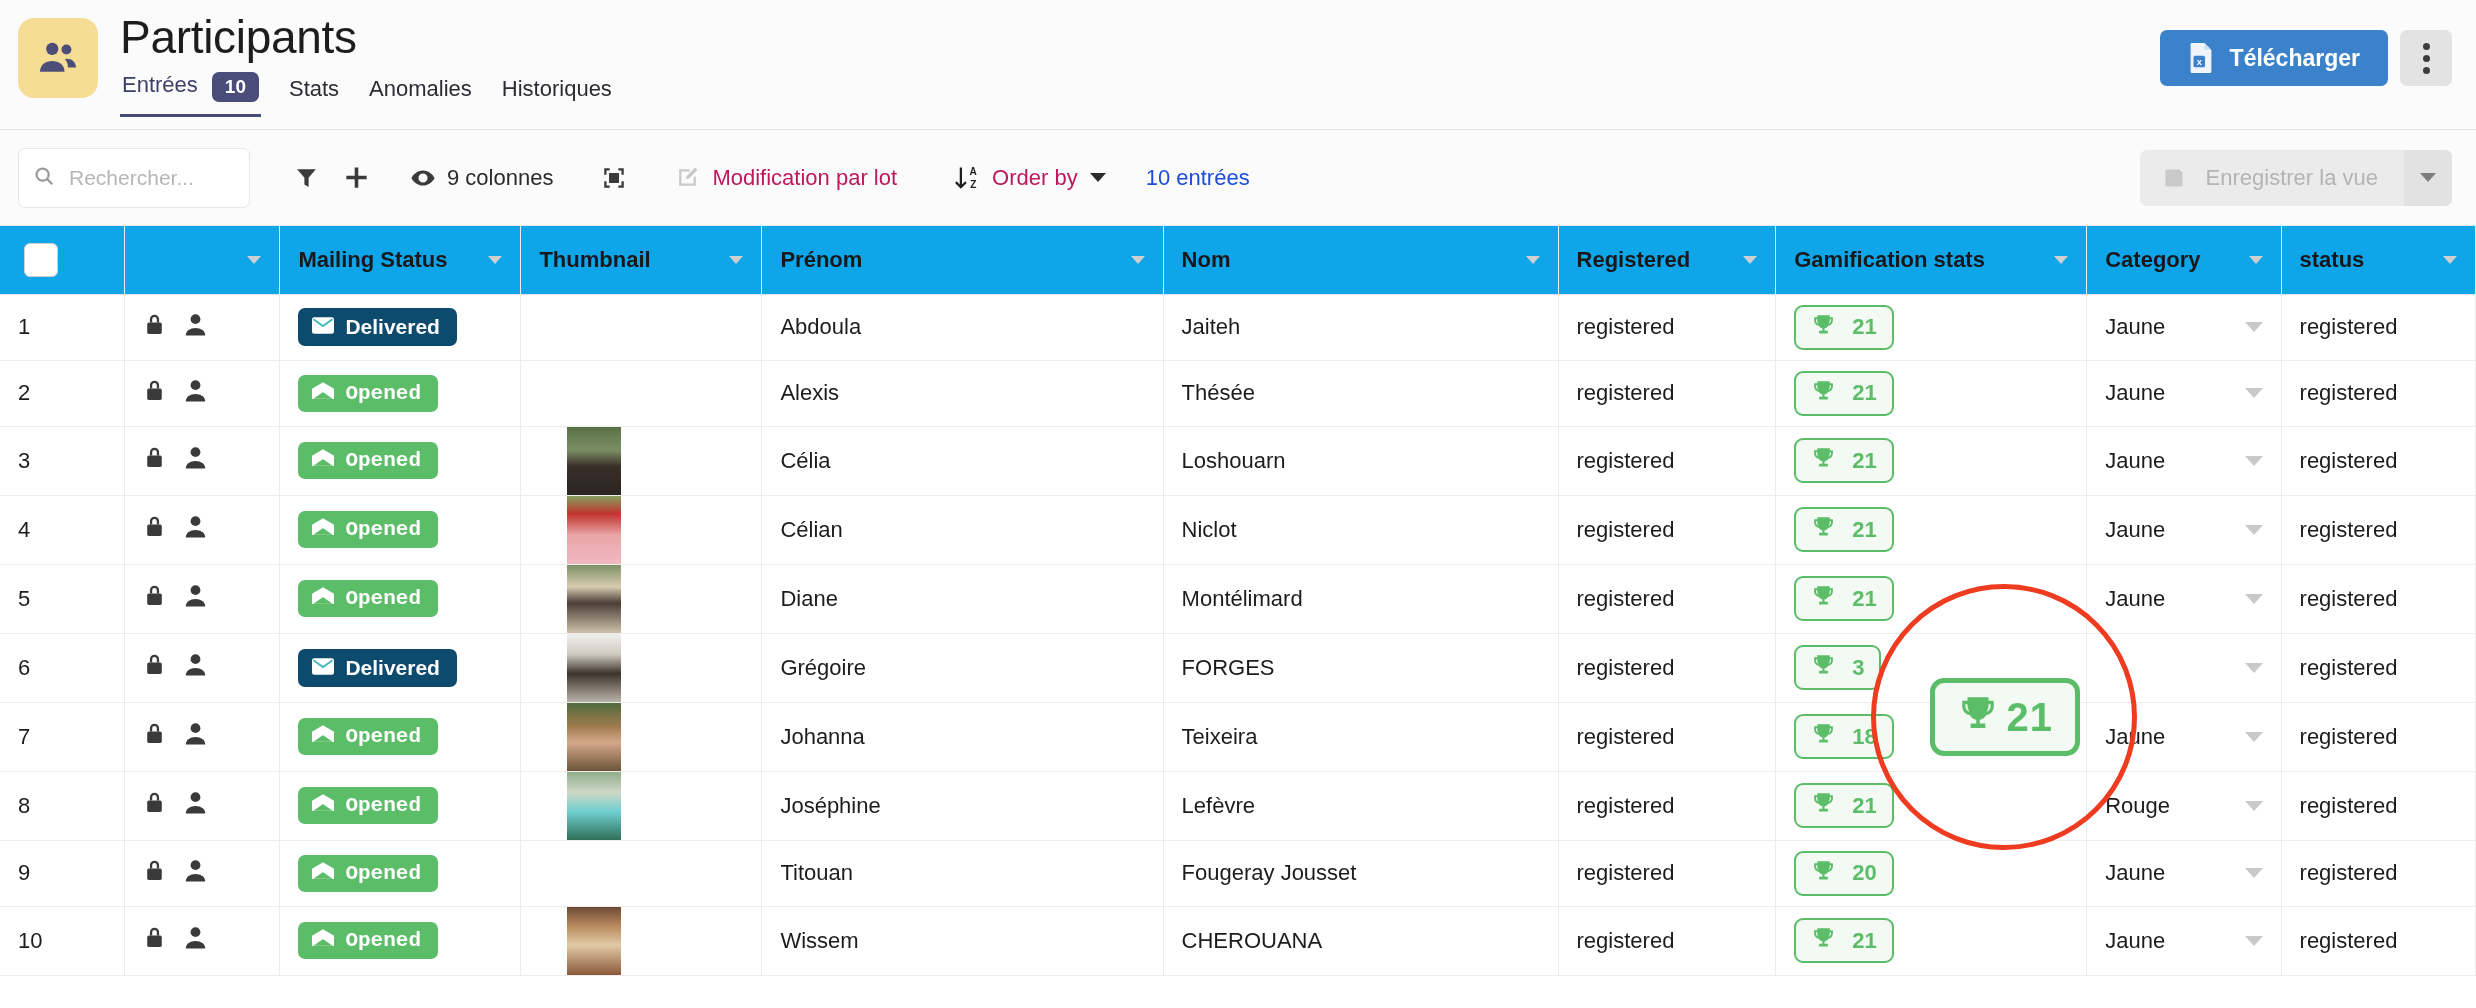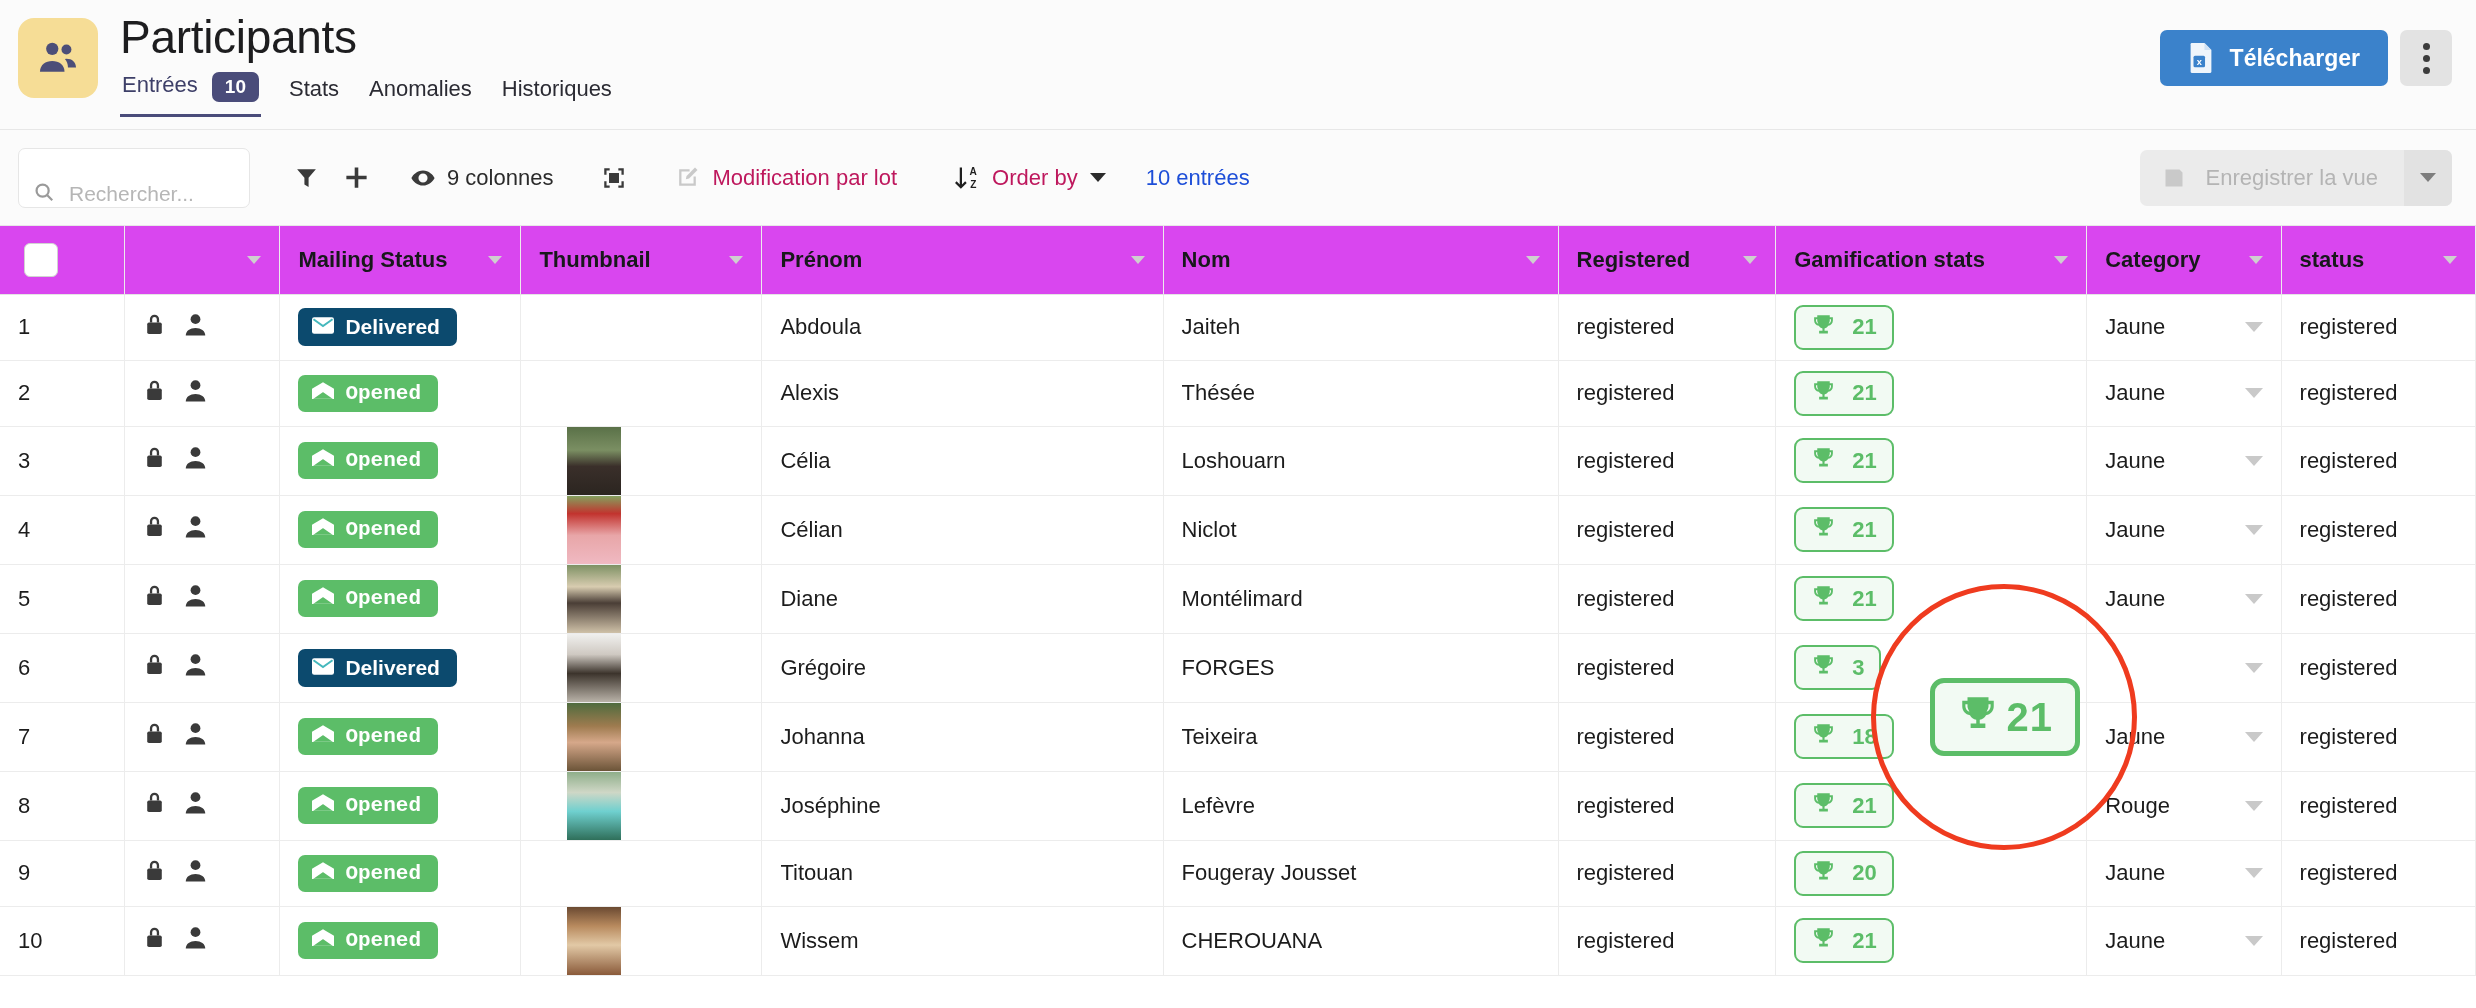--- a/index.html
+++ b/index.html
@@ -101,21 +101,21 @@
     display: flex;
     align-items: center;
     padding: 0 24px 0 18px;
     gap: 0;
   }
   .search-box {
     width: 232px; height: 60px;
     background: #fff;
     border: 1px solid #e6e6e6;
     border-radius: 7px;
-    display: flex; align-items: flex-end;
+    display: flex; align-items: center;
     padding: 0 14px;
     gap: 12px;
   }
   .search-box svg { width: 22px; height: 22px; stroke:#9a9a9a; fill:none; stroke-width:2.4; flex:0 0 auto;}
   .search-input {
     border: none; outline: none; background: transparent;
     font-size: 21px; color: #2b2b2b;
     font-family: "Liberation Sans", sans-serif;
     width: 100%;
   }
@@ -170,21 +170,21 @@
   .table-wrap { position: relative; width: 2476px; }
   table.grid { border-collapse: collapse; width: 2476px; table-layout: fixed; }
   table.grid th, table.grid td {
     border-right: 1px solid #ececec;
     border-bottom: 1px solid #ececec;
     padding: 0 18px;
     text-align: left;
     vertical-align: middle;
   }
   table.grid th {
-    background: #d946ef;
+    background: #0ea5e9;
     height: 68px;
     font-size: 22px;
     font-weight: 700;
     color: #18181b;
     position: relative;
     border-bottom: 1px solid #e4e4e4;
   }
   table.grid th .th-inner { display: flex; align-items: center; justify-content: space-between; gap: 8px; }
   .th-caret {
     width: 0; height: 0;

